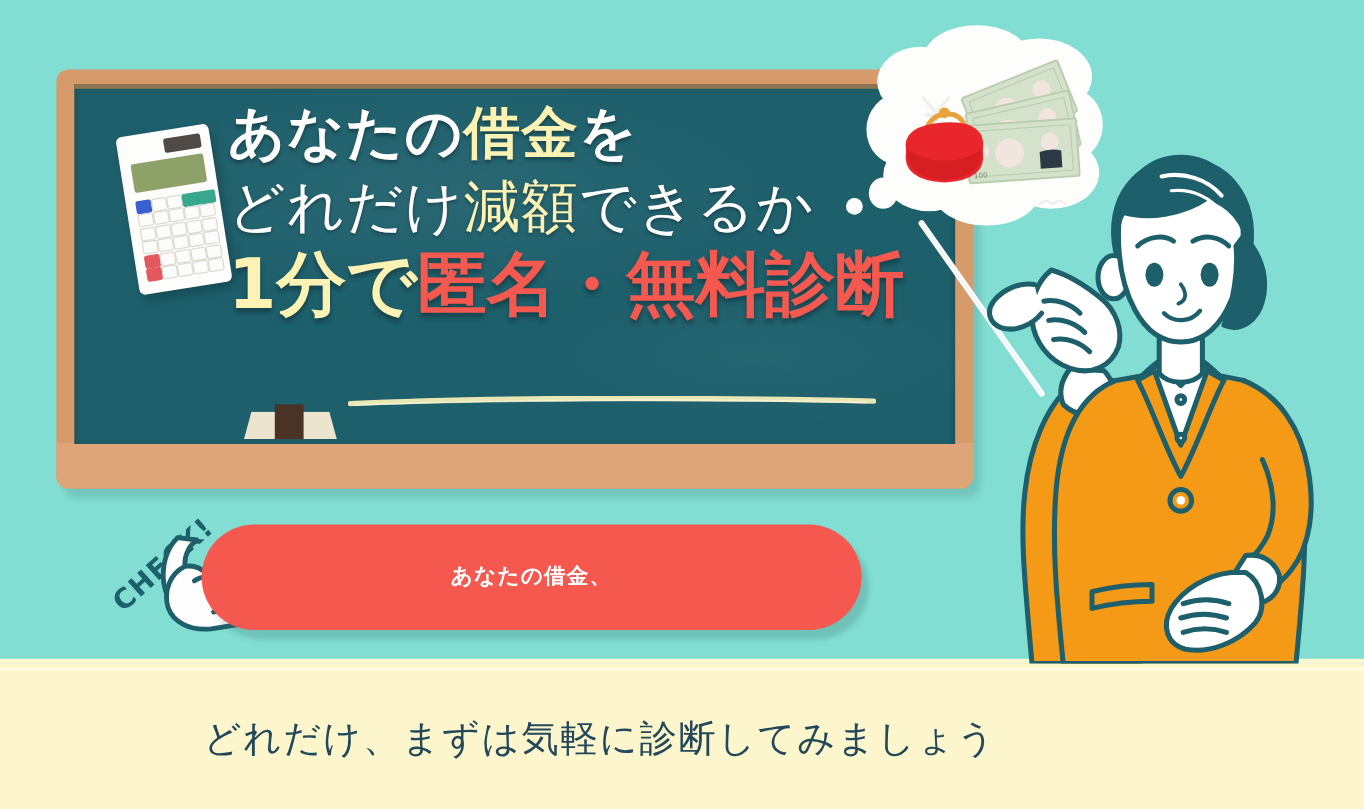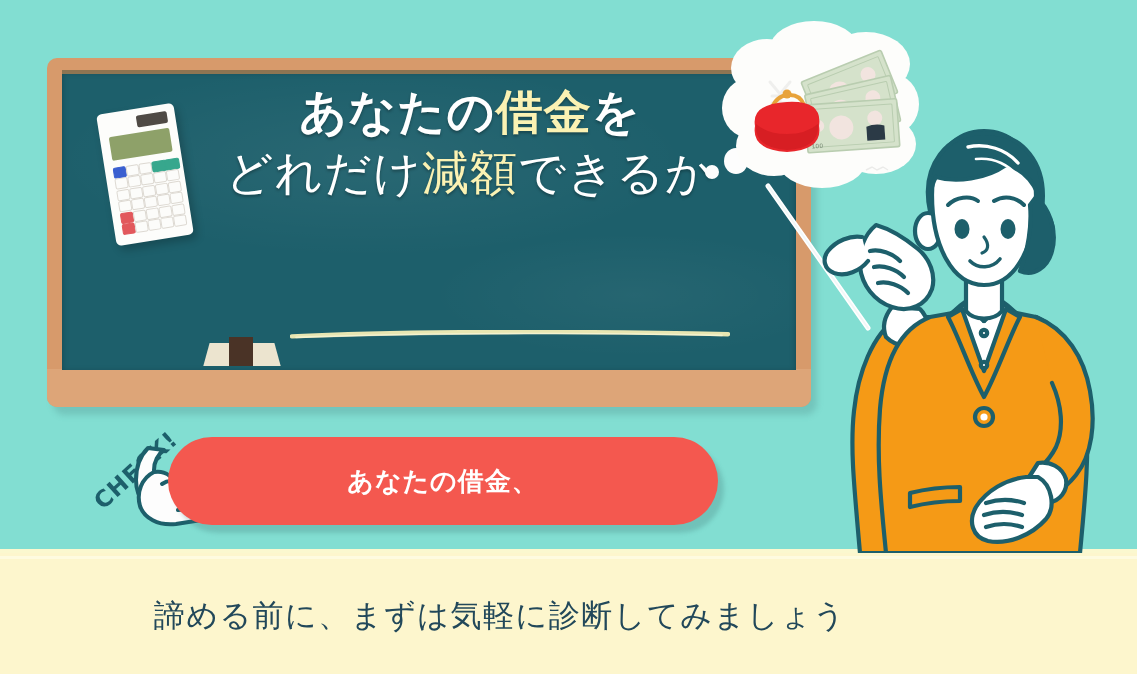--- a/index.html
+++ b/index.html
@@ -38,21 +38,21 @@
   .calc-body{position:absolute;inset:0;background:#fdfdfb;border-radius:5px;box-shadow:3px 5px 9px rgba(0,0,0,.22);}
   .calc-solar{position:absolute;left:39px;top:7px;width:31px;height:12px;background:#4f4a45;border-radius:2px;}
   .calc-screen{position:absolute;left:9px;top:24px;width:61px;height:24px;background:#8ea169;border-radius:2px;}
   .calc-keys{position:absolute;left:8px;top:55px;width:63px;height:68px;}
   .key{position:absolute;width:11px;height:9px;background:#fcfcfa;border:1px solid #ddd9d2;border-radius:2px;}
   .key.blue{background:#3a5fd0;border-color:#3a5fd0;}
   .key.teal{background:#37a78d;border-color:#37a78d;width:13px;}
   .key.red{background:#e2585c;border-color:#e2585c;}
 
   
-  .headline{position:absolute;left:190px;top:88px;width:560px;text-align:center;
+  .headline{position:absolute;left:190px;top:88px;width:560px;text-align:left;
      font-family:"DejaVu Sans","Liberation Sans",sans-serif;line-height:1;}
   .hl-row{display:block;white-space:nowrap;}
   .hl1{font-size:47px;font-weight:700;letter-spacing:1px;color:#ffffff;
        text-shadow:0 2px 3px rgba(0,0,0,.3);}
   .hl2{font-size:47px;font-weight:400;letter-spacing:1px;color:#ffffff;margin-top:14px;
        text-shadow:0 2px 3px rgba(0,0,0,.3);}
   .hl3{font-size:58px;font-weight:900;letter-spacing:0px;margin-top:12px;
        text-shadow:0 3px 4px rgba(0,0,0,.32);}
   .em-yellow{color:#fbf2b3;}
   .em-red{color:#f4584f;}
@@ -72,21 +72,21 @@
   .woman{position:absolute;left:780px;top:125px;width:357px;height:428px;}
 
   
   .check-mark{position:absolute;left:78px;top:418px;width:160px;height:112px;}
 
   
   .cta-shadow{position:absolute;left:174px;top:445px;width:550px;height:88px;border-radius:44px;background:rgba(60,110,110,.25);filter:blur(2px);}
   .cta{position:absolute;left:168px;top:437px;width:550px;height:88px;border-radius:44px;background:#f4584f;
      display:flex;flex-direction:column;align-items:center;justify-content:center;}
   .cta-line{display:block;color:#ffffff;font-family:Liberation Sans, sans-serif;
-     font-size:26px;font-weight:700;letter-spacing:1px;line-height:1.32;text-align:center;}
+     font-size:18px;font-weight:700;letter-spacing:1px;line-height:1.32;text-align:center;}
 
   
   .footer-text{position:absolute;left:0;top:595px;width:1000px;text-align:center;
      font-family:"DejaVu Sans","Liberation Sans",sans-serif;
      font-size:31px;font-weight:500;color:#22485a;letter-spacing:1.5px;white-space:nowrap;}
 </style>
 </head>
 <body>
 
 <div class="stage">
@@ -146,20 +146,23 @@
       </div>
   </div>
 
   <div class="headline">
     <span class="hl-row hl1">
       <span class="em-white">あなたの</span><span class="em-yellow">借金</span><span class="em-white">を</span>
     </span>
     <span class="hl-row hl2">
       <span class="em-white">どれだけ</span><span class="em-yellow">減額</span><span class="em-white">できるか</span>
     </span>
+    <span class="hl-row hl3">
+      <span class="em-yellow">1分で</span><span class="em-red">匿名・無料診断</span>
+    </span>
   </div>
 
   <svg class="chalk-underline" viewBox="0 0 440 9">
     <path d="M2,6.4 C60,3.6 120,2.4 200,2.0 C280,1.6 360,2.6 438,4.2" fill="none" stroke="#f3edb6" stroke-width="4.4" stroke-linecap="round" opacity="0.95"></path>
     <path d="M6,7.4 C70,5.2 150,4.0 230,3.6 C310,3.2 380,4.2 432,5.4" fill="none" stroke="#fdfae0" stroke-width="1.6" stroke-linecap="round" opacity="0.6"></path>
   </svg>
 
   <div class="dot dot-a"></div>
   <div class="dot dot-b"></div>
 
@@ -312,15 +315,15 @@
       <path d="M100,92 C110,90 122,90 132,92" fill="none"></path>
       <path d="M84,66 C90,62 96,62 100,66" fill="none"></path>
     </g>
   </svg>
 
   <div class="cta-shadow"></div>
   <div class="cta">
     <span class="cta-line">あなたの借金、</span>
   </div>
 
-  <div class="footer-text">諦める前に、まずは気軽に診断してみましょう</div>
+  <div class="footer-text">どれだけ、まずは気軽に診断してみましょう</div>
 
 </div>
 
 </body></html>

